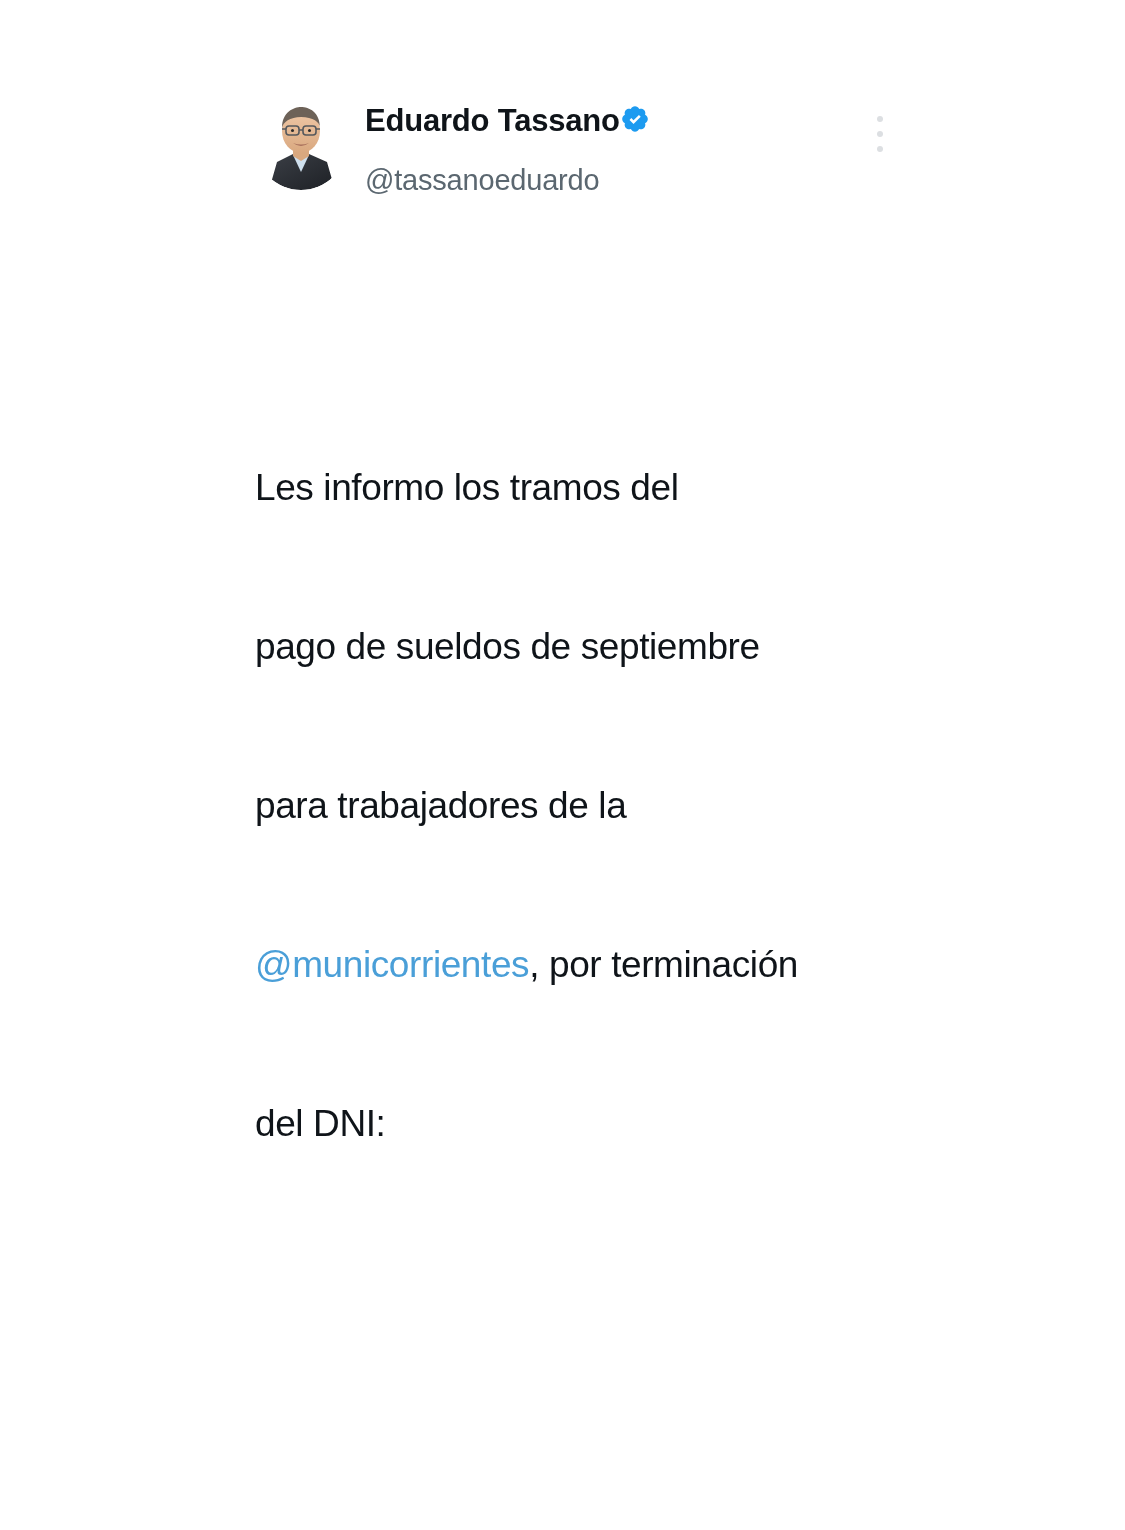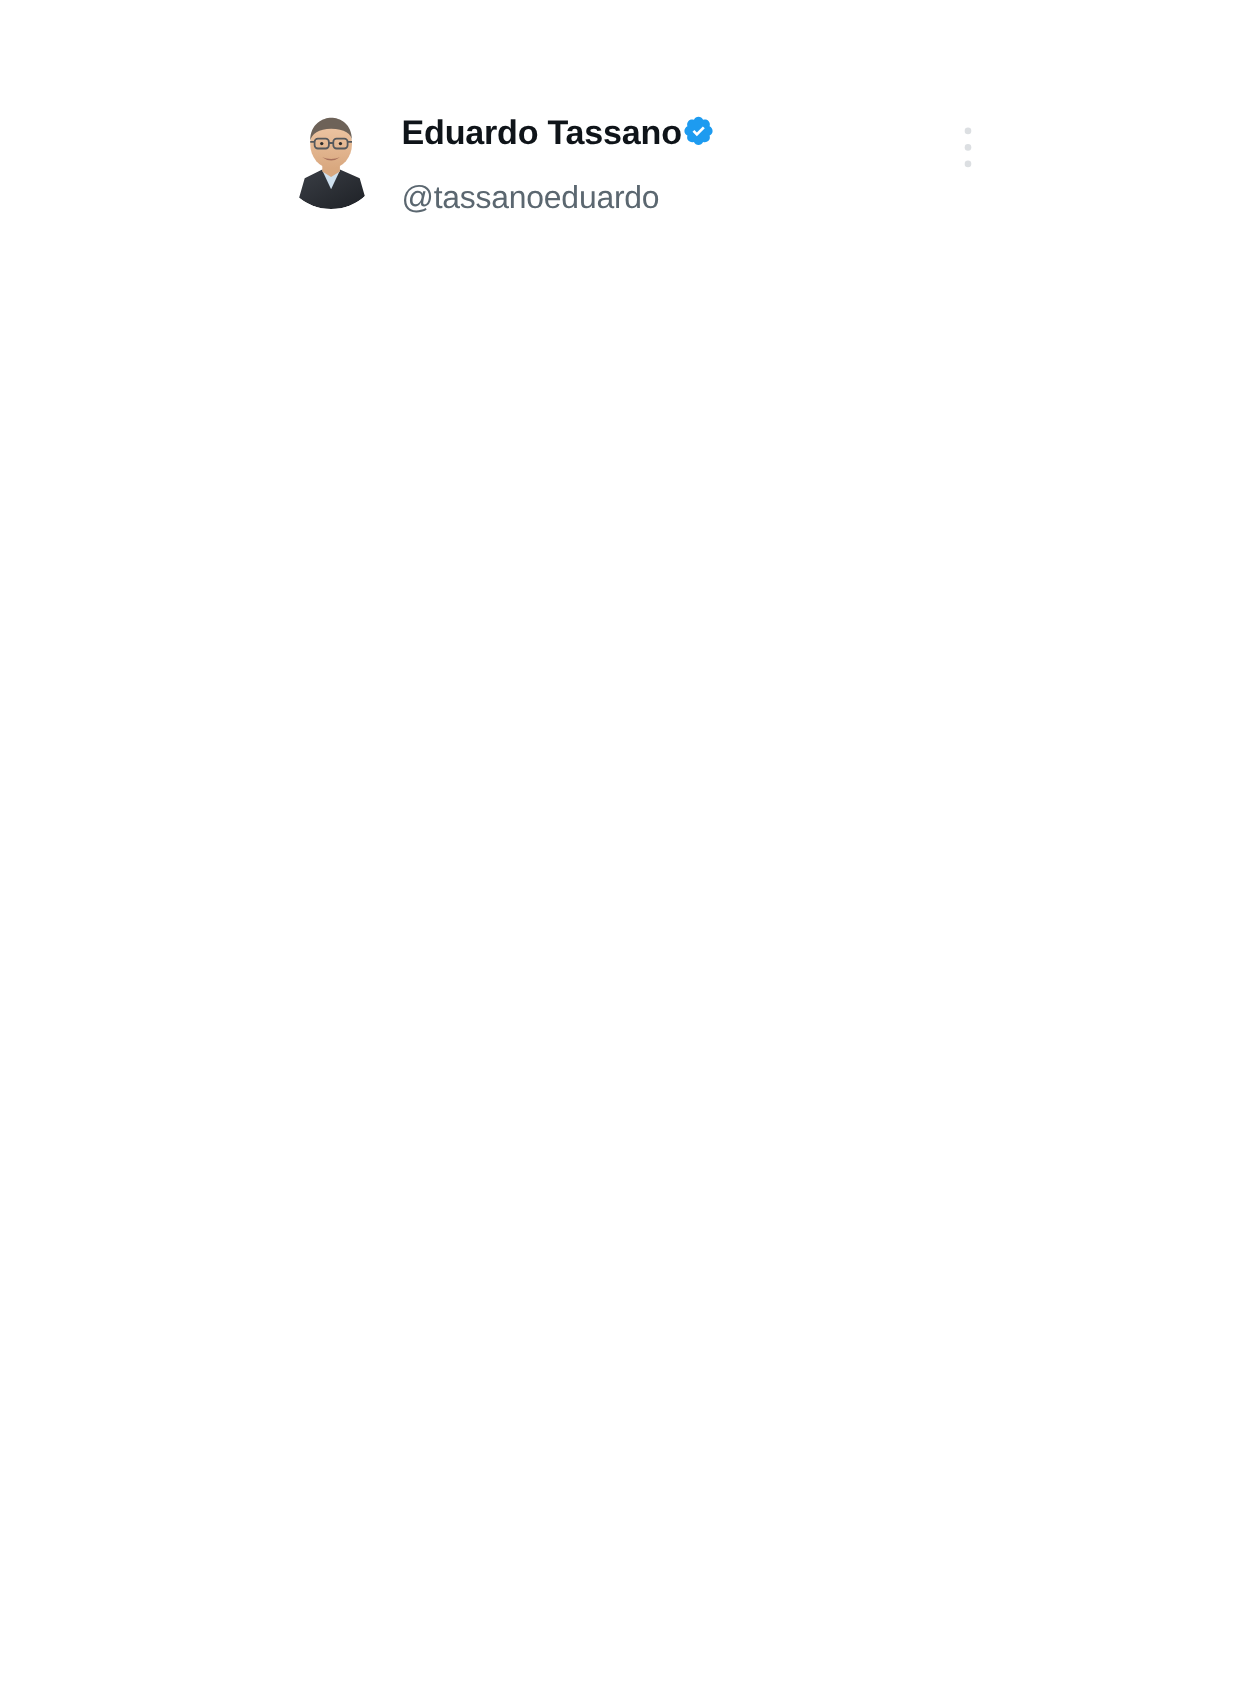--- a/index.html
+++ b/index.html
@@ -192,20 +192,27 @@
   </div>
 
   <div class="more-menu">
     <span class="dot"></span>
     <span class="dot"></span>
     <span class="dot"></span>
   </div>
 
   <div class="tweet-body">
 
+    <div class="para">
+      <span class="line">Les informo los tramos del</span>
+      <span class="line">pago de sueldos de septiembre</span>
+      <span class="line">para trabajadores de la</span>
+      <span class="line"><span class="mention">@municorrientes</span><span>, por terminación</span></span>
+      <span class="line">del DNI:</span>
+    </div>
 
     <div class="spacer"></div>
 
     
 
     
 
     
 
     

